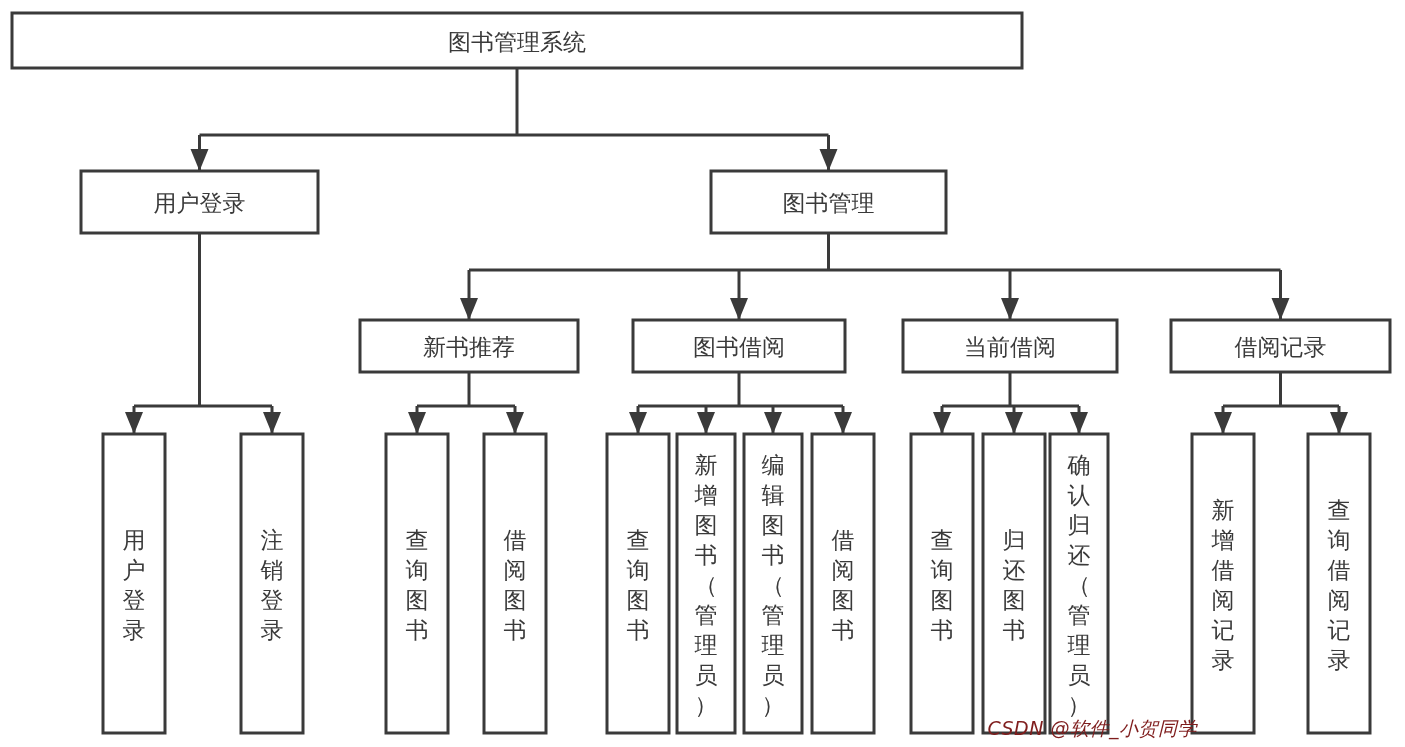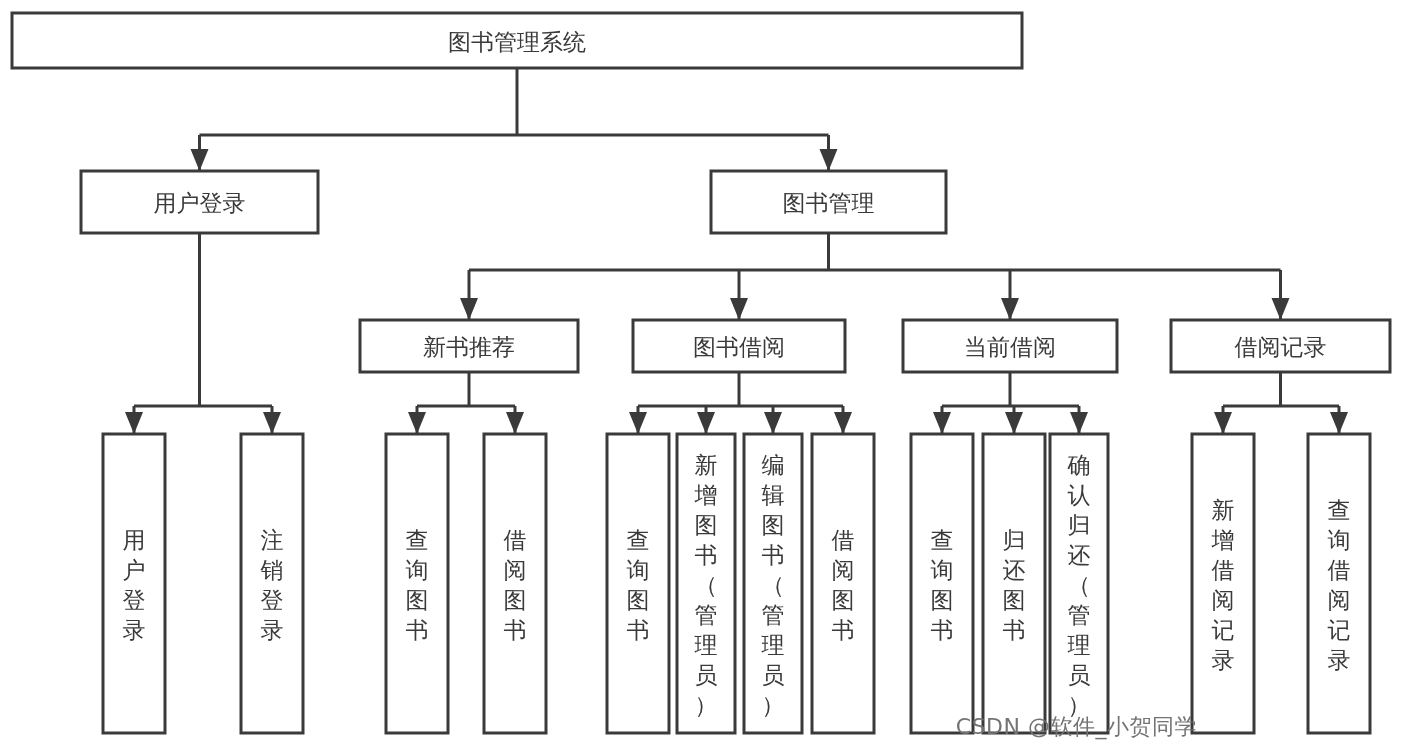--- a/index.html
+++ b/index.html
@@ -16,22 +16,23 @@
   .arrow-head{fill:#3a3a3a;stroke:none;}
   .node-label{
     font-family:"DejaVu Sans","Liberation Sans",sans-serif;
     fill:#3a3a3a;text-anchor:middle;
   }
   .label-h{font-size:23px;}
   .label-v{font-size:23px;}
   .watermark{
     position:absolute;right:8px;bottom:5px;
     font-family:"DejaVu Sans","Liberation Sans",sans-serif;
-    font-size:22px;color:#737373;white-space:nowrap;
+    font-size:19px;color:#7f1d1d;white-space:nowrap;
     letter-spacing:.5px;
+    font-style:italic;
   }
 </style>
 </head>
 <body>
 
 <div id="diagram-root">
   <svg id="tree-svg" viewBox="0 0 1405 747">
     <g id="connectors-layer">
         <line x1="517" y1="68" x2="517" y2="135" class="connector"></line>
         <line x1="199.5" y1="135" x2="828.5" y2="135" class="connector"></line>

